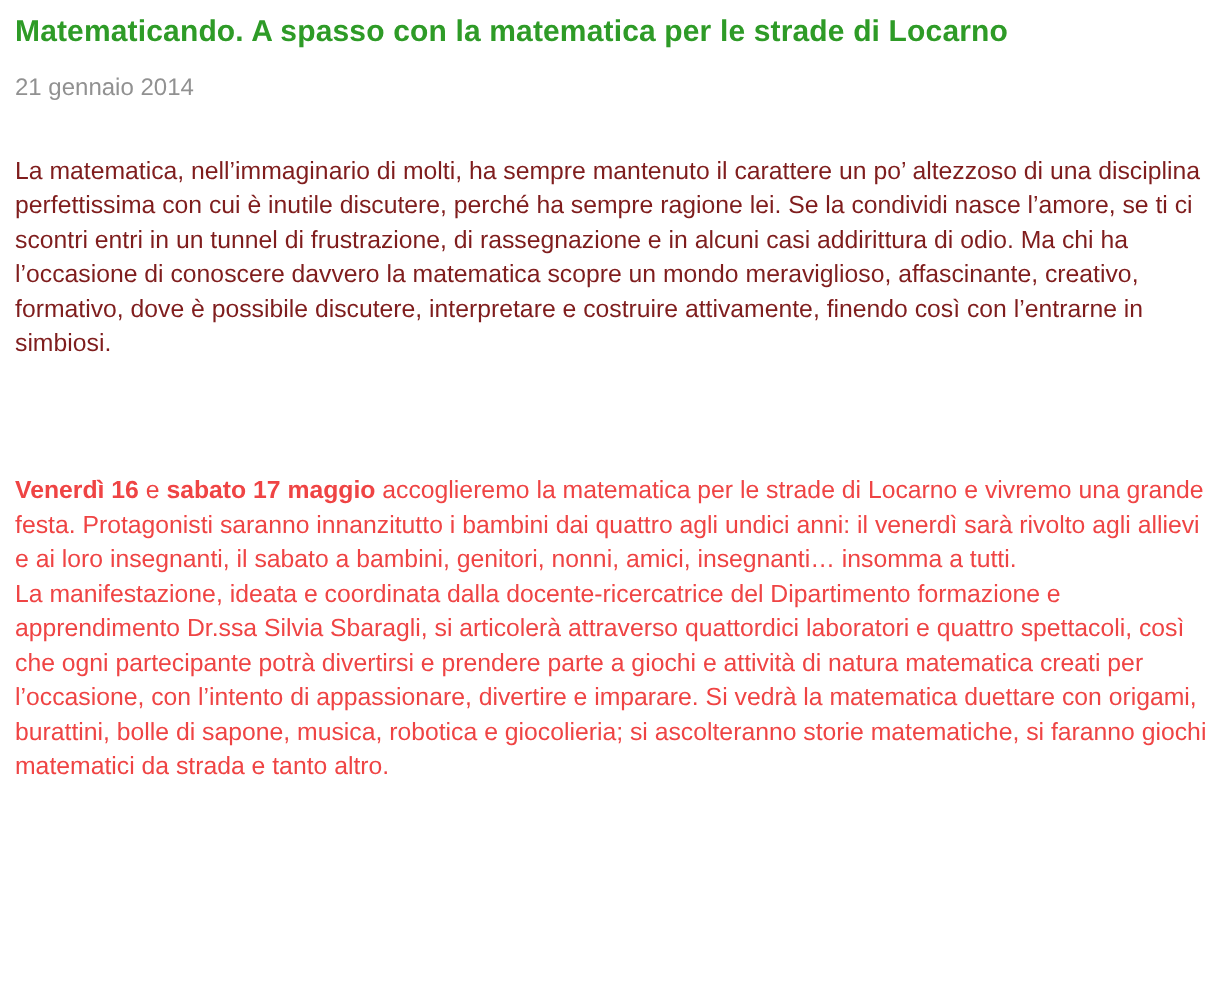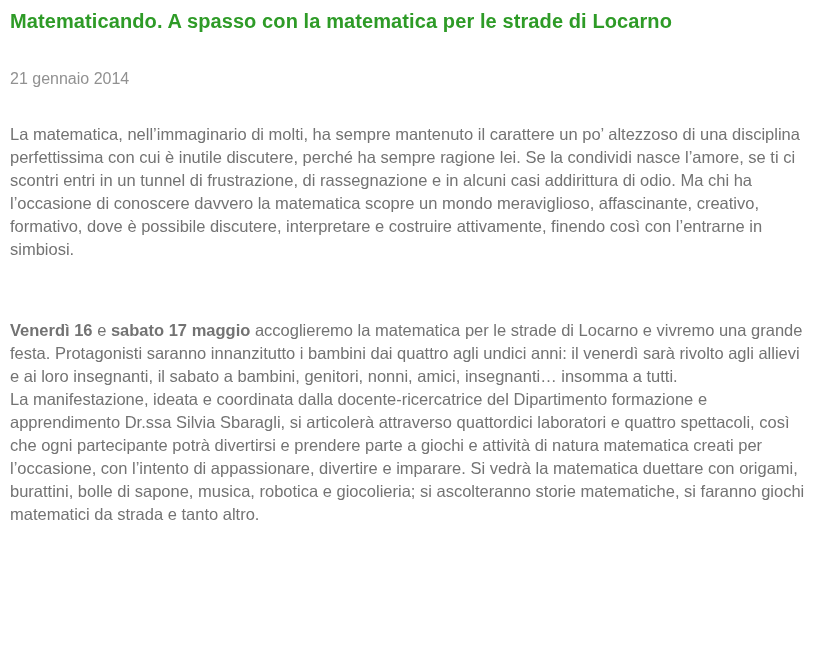--- a/index.html
+++ b/index.html
@@ -20,37 +20,37 @@
   }
   .article-title {
     margin: 0;
     font-size: 20px;
     line-height: 26px;
     font-weight: bold;
     color: #2e9b27;
     letter-spacing: 0.1px;
   }
   .post-date {
-    margin-top: 35px;
+    margin-top: 15px;
     font-size: 16px;
     line-height: 20px;
     color: #919191;
   }
   .intro-paragraph {
     margin: 34px 0 0 0;
     font-size: 16.5px;
     line-height: 23px;
-    color: #737373;
+    color: #7f1d1d;
     max-width: 799px;
   }
   .body-paragraph {
-    margin: 58px 0 0 0;
+    margin: 75px 0 0 0;
     font-size: 16.5px;
     line-height: 23px;
-    color: #737373;
+    color: #ef4444;
     max-width: 799px;
   }
   .body-paragraph b, .article-title b {
     font-weight: bold;
   }
   .text-block { display: block; }
 </style>
 </head>
 <body>
 

